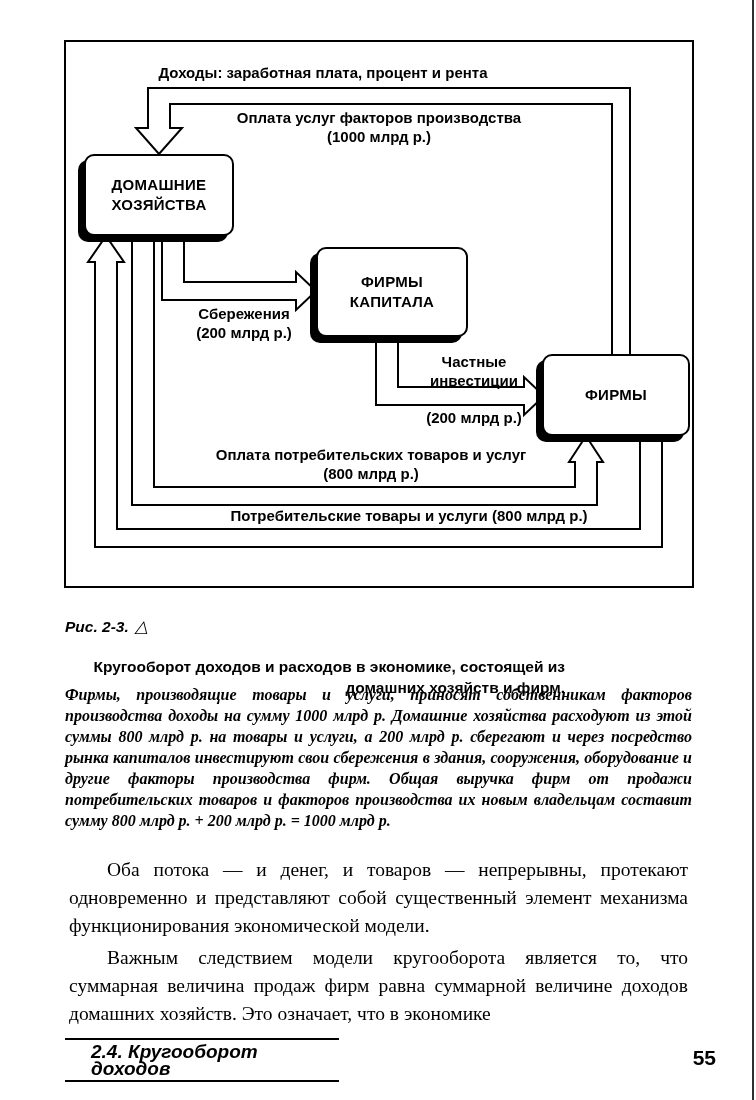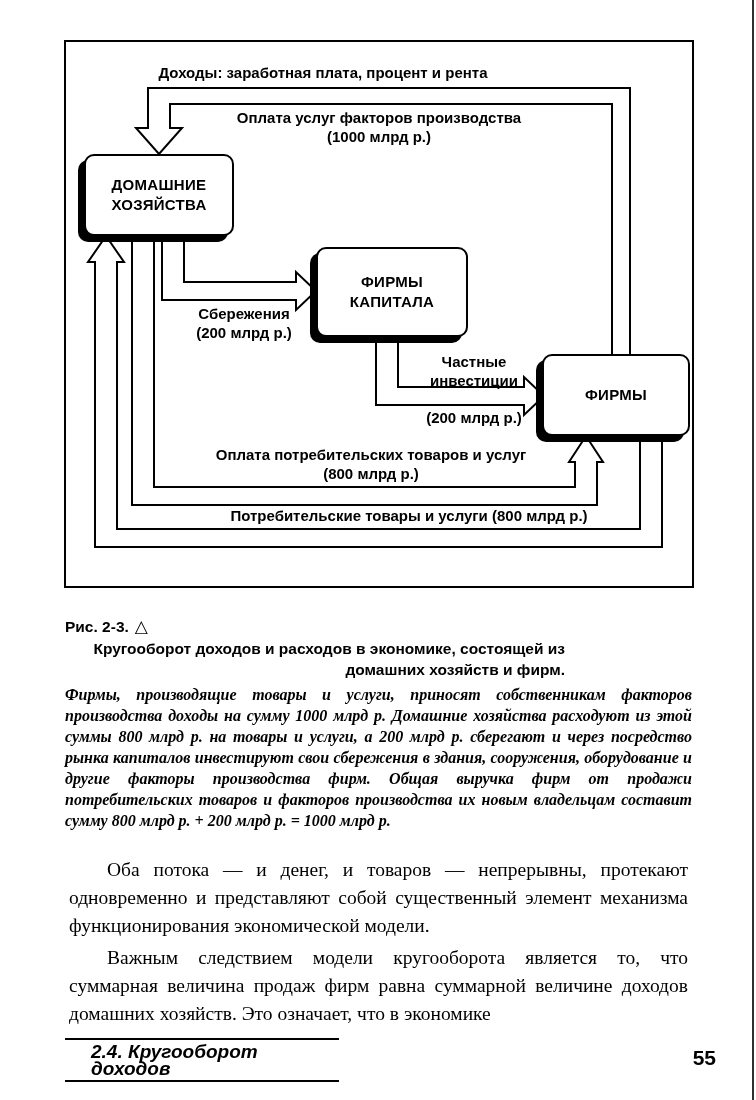--- a/index.html
+++ b/index.html
@@ -43,21 +43,21 @@
   .lbl-factor{left:0;top:66px;width:626px;}
   .lbl-savings{left:98px;top:262px;width:160px;}
   .lbl-invest{left:348px;top:310px;width:120px;}
   .lbl-invest-val{left:338px;top:366px;width:140px;}
   .lbl-payment{left:145px;top:403px;width:320px;}
   .lbl-goods{left:0;top:464px;width:626px;margin-left:30px;}
 
   
   .caption{position:absolute;left:65px;top:616px;width:560px;
     font-weight:bold;font-size:15.5px;line-height:21px;}
-  .caption .fig-line{margin-bottom:1px;}
+  .caption .fig-line{margin-bottom:19px;font-style:italic;}
   .caption .marker{font-size:17px;font-weight:normal;margin-left:6px;}
   .caption .fig-title{width:500px;text-align:right;}
 
   
   .annotation{
     position:absolute;left:65px;top:684px;width:627px;margin:0;
     font-family:"Liberation Serif",serif;font-style:italic;font-weight:bold;
     font-size:16px;line-height:21px;text-align:justify;
   }
 

